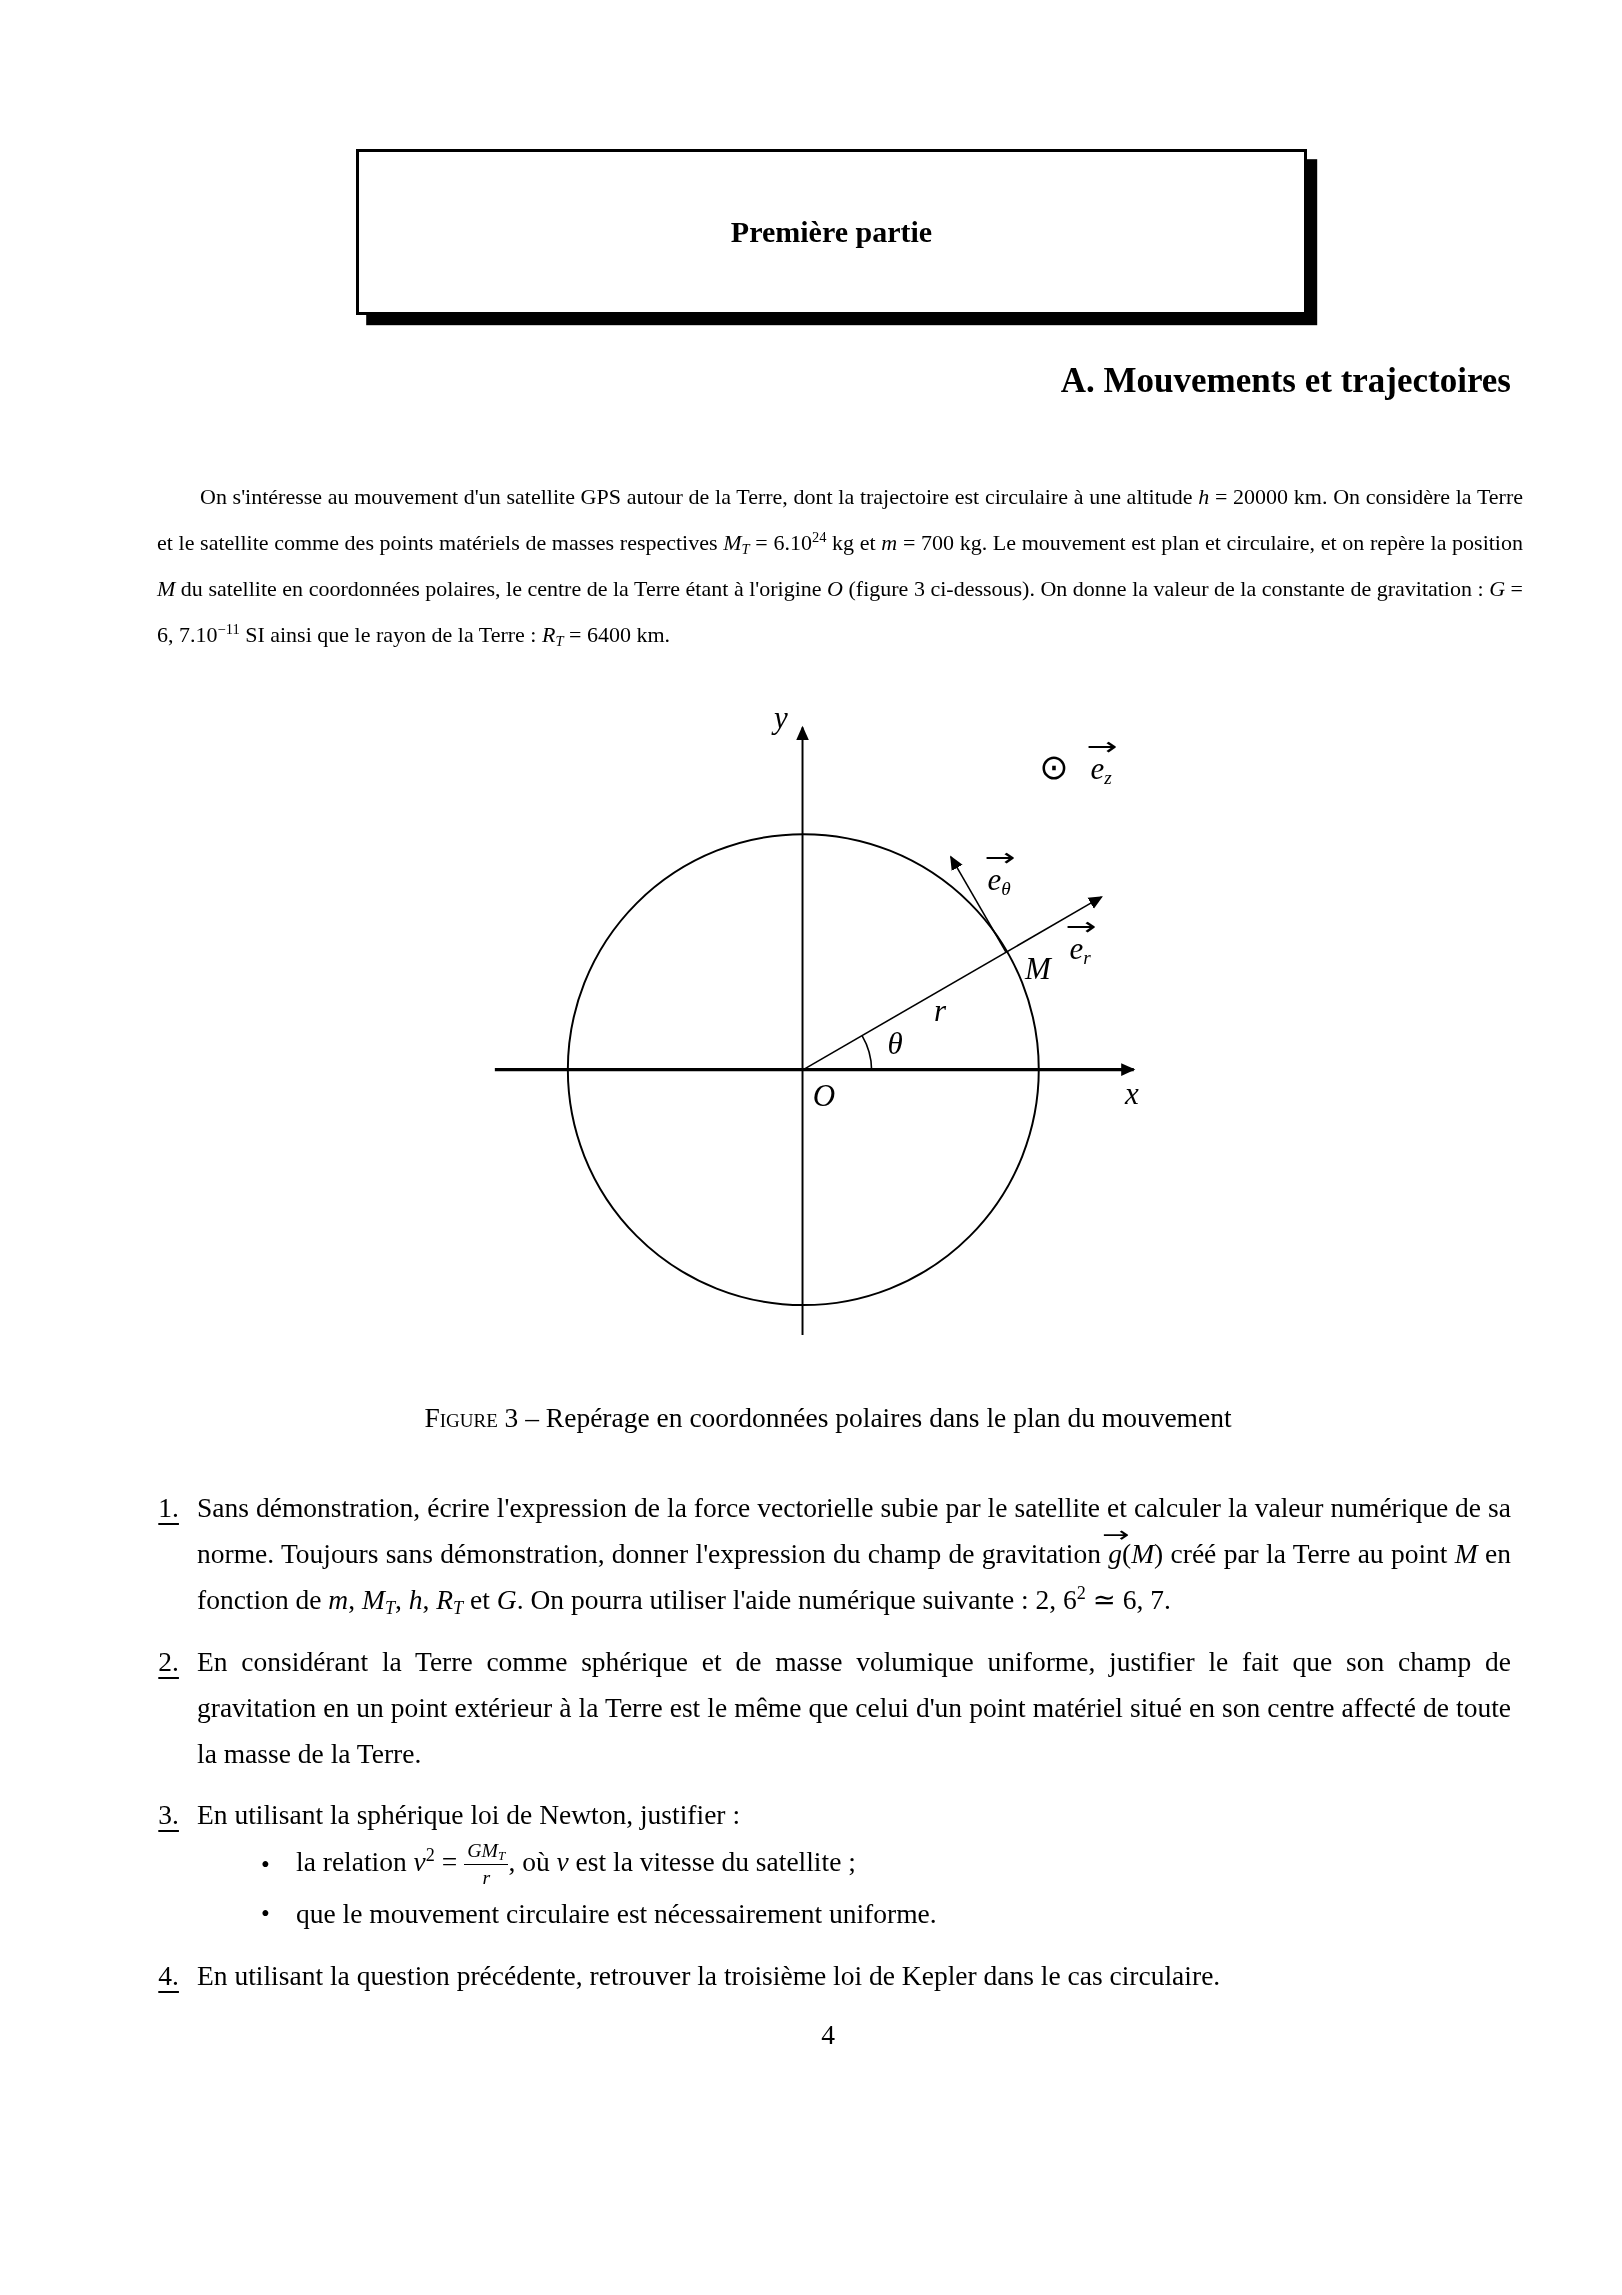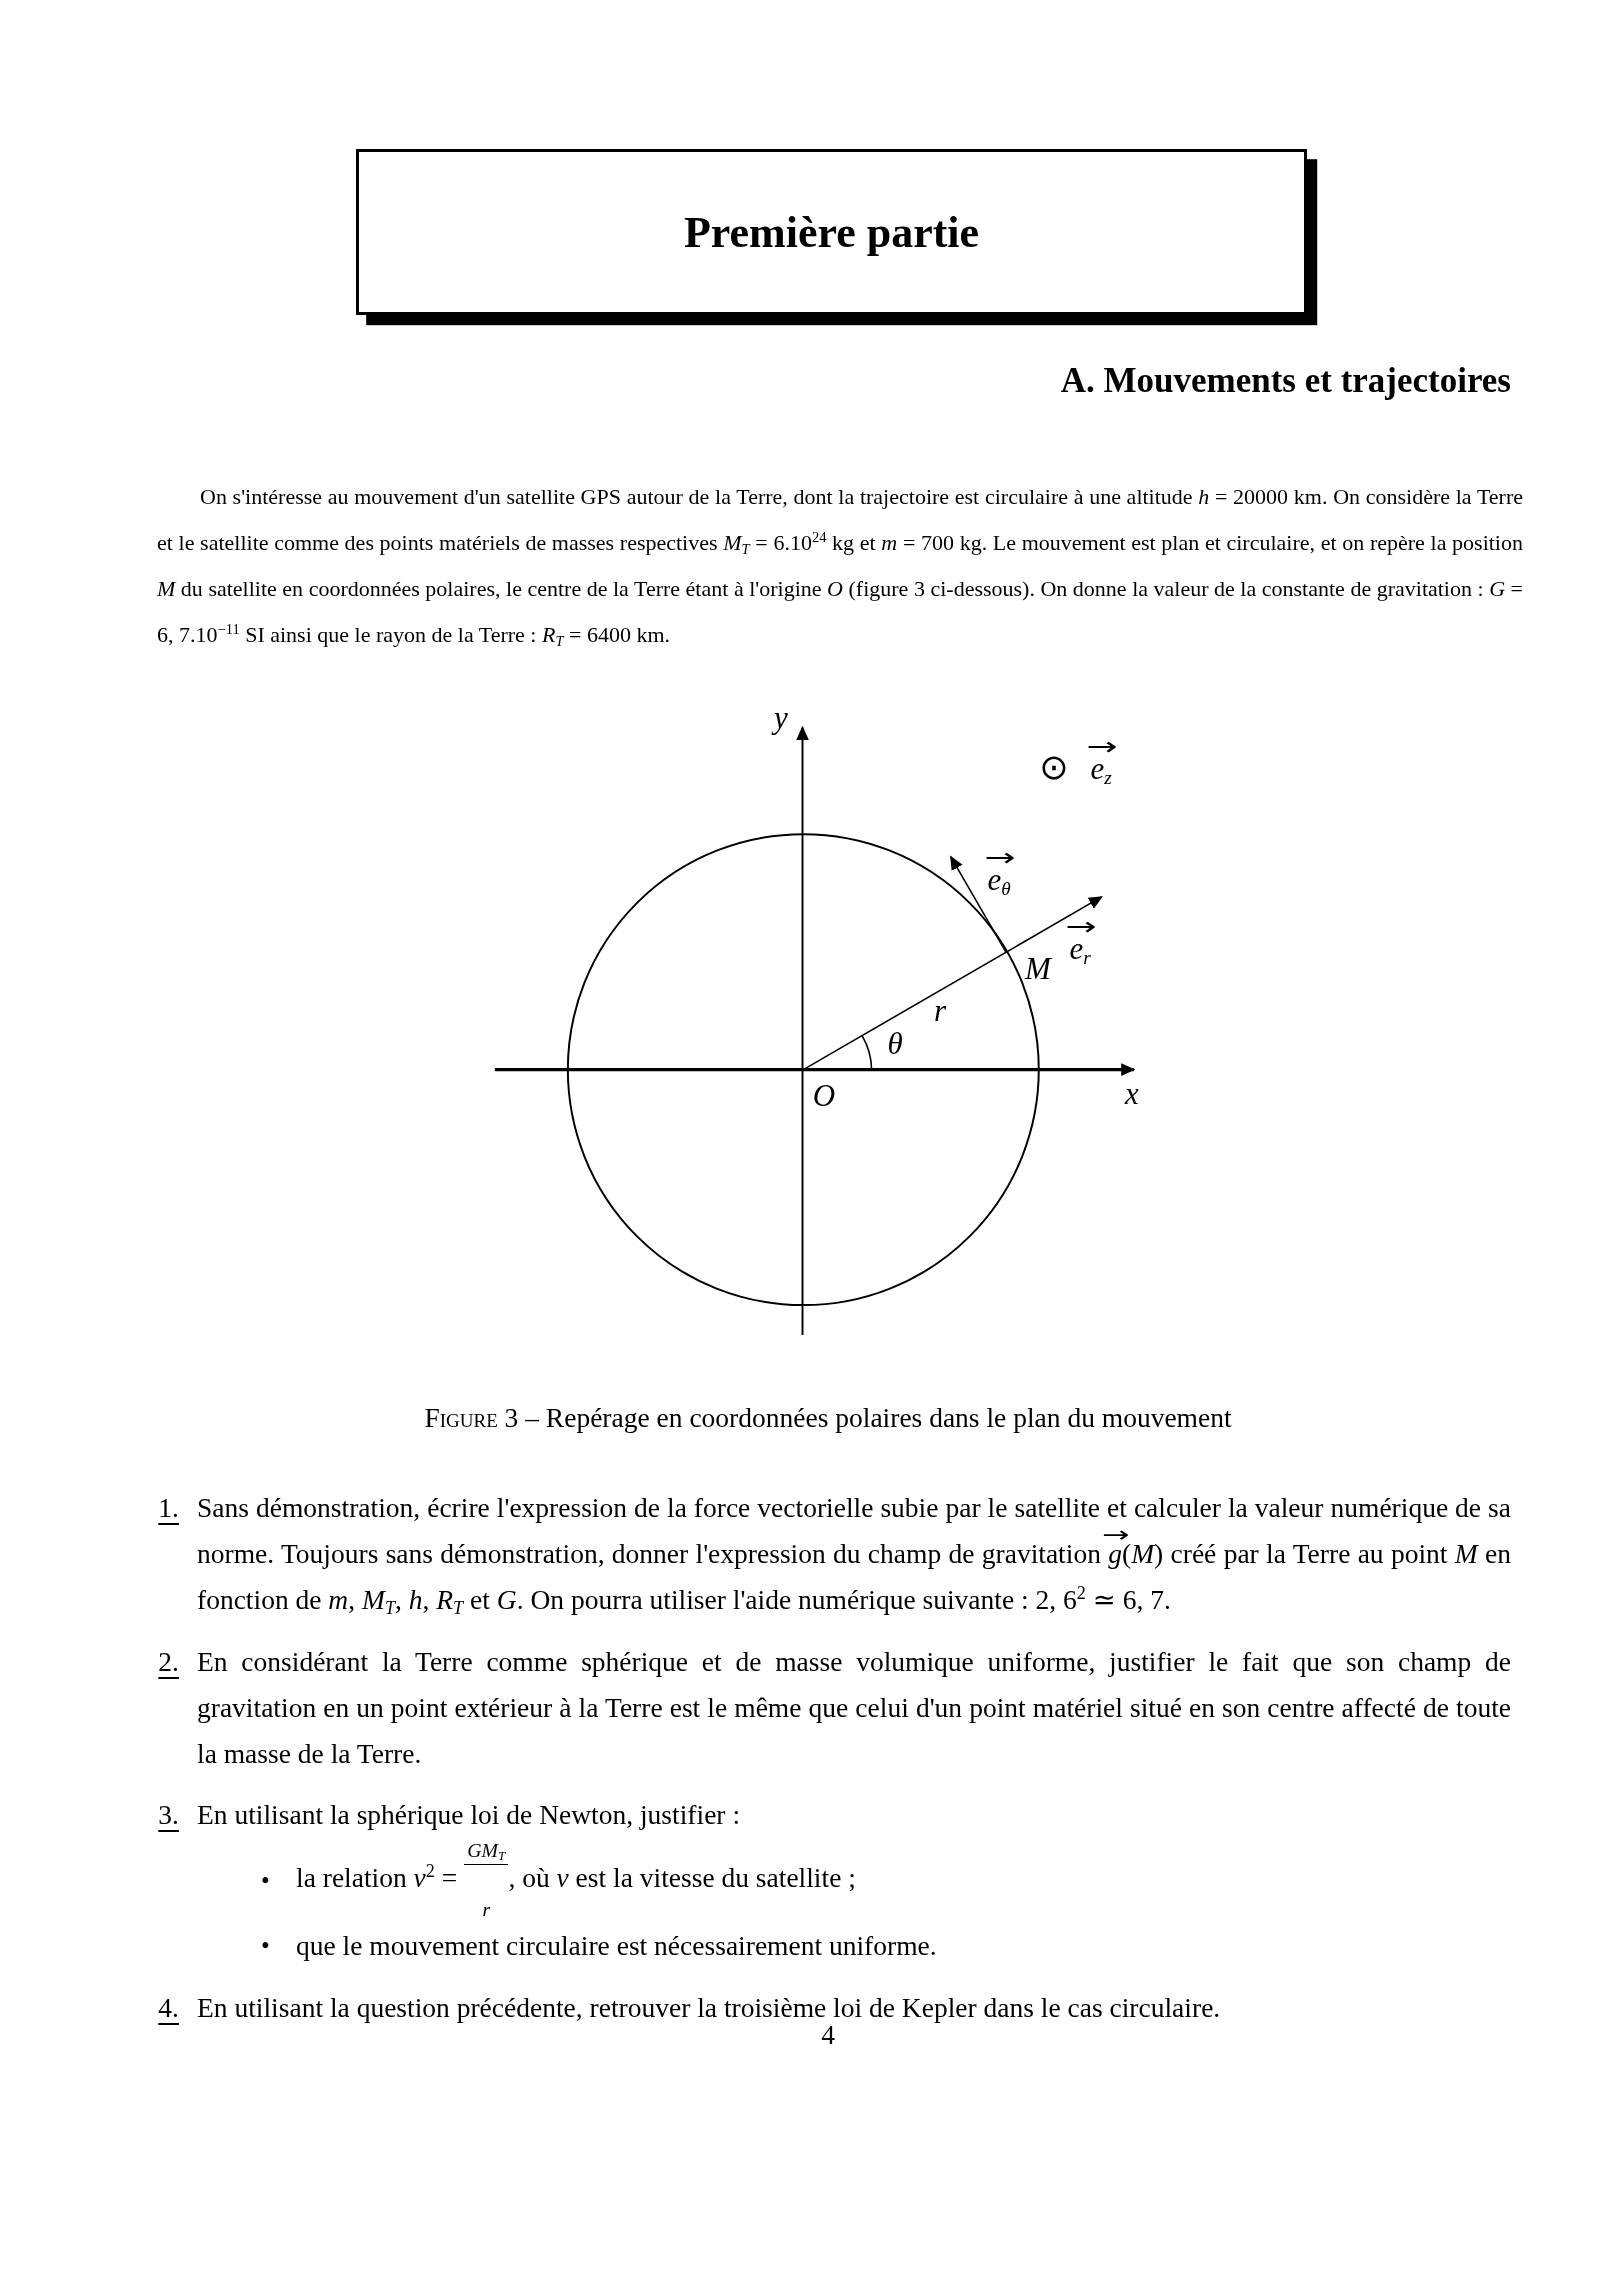--- a/index.html
+++ b/index.html
@@ -12,21 +12,21 @@
   sup,sub{font-size:66%;line-height:0;}
   sup{vertical-align:0.55em;}
   sub{vertical-align:-0.25em;}
 
   
   #title-box{
     position:absolute;left:356px;top:149px;width:945px;height:160px;
     border:3.1px solid #000;background:#fff;box-shadow:10.2px 10.2px 0 0 #000;
     display:flex;flex-direction:column;align-items:center;justify-content:center;gap:15.7px;
   }
-  .title-line1{font-size:44px;font-weight:bold;}
+  .title-line1{font-size:30px;font-weight:bold;}
   .title-line2{font-size:42px;font-weight:bold;letter-spacing:0.8px;}
 
   
   #section-heading{
     position:absolute;top:361px;left:145px;width:1366px;
     text-align:right;font-size:35px;font-weight:bold;
   }
 
   
   #intro{
@@ -49,21 +49,21 @@
   .vec{position:relative;display:inline-block;line-height:1;margin-top:0.2em;}
   .vec .arrow{
     position:absolute;left:55%;top:-0.72em;transform:translateX(-50%) scaleX(1.5);
     font-size:0.8em;line-height:1;font-style:normal;font-family:"DejaVu Sans",sans-serif;
   }
   .vec .base{font-style:italic;}
 
   
   .frac{
     display:inline-flex;flex-direction:column;align-items:center;
-    vertical-align:middle;font-size:72%;line-height:1.3;text-align:center;gap:32px;
+    vertical-align:middle;font-size:72%;line-height:1.3;text-align:center;
   }
   .frac .num{border-bottom:1.6px solid #000;padding:0 3.1px;}
   .frac .den{padding:0 3.1px;}
 
   
   #caption{
     position:absolute;top:1402px;left:145px;width:1366px;
     text-align:center;font-size:27.5px;
   }
   .caption-label{font-variant:small-caps;}

